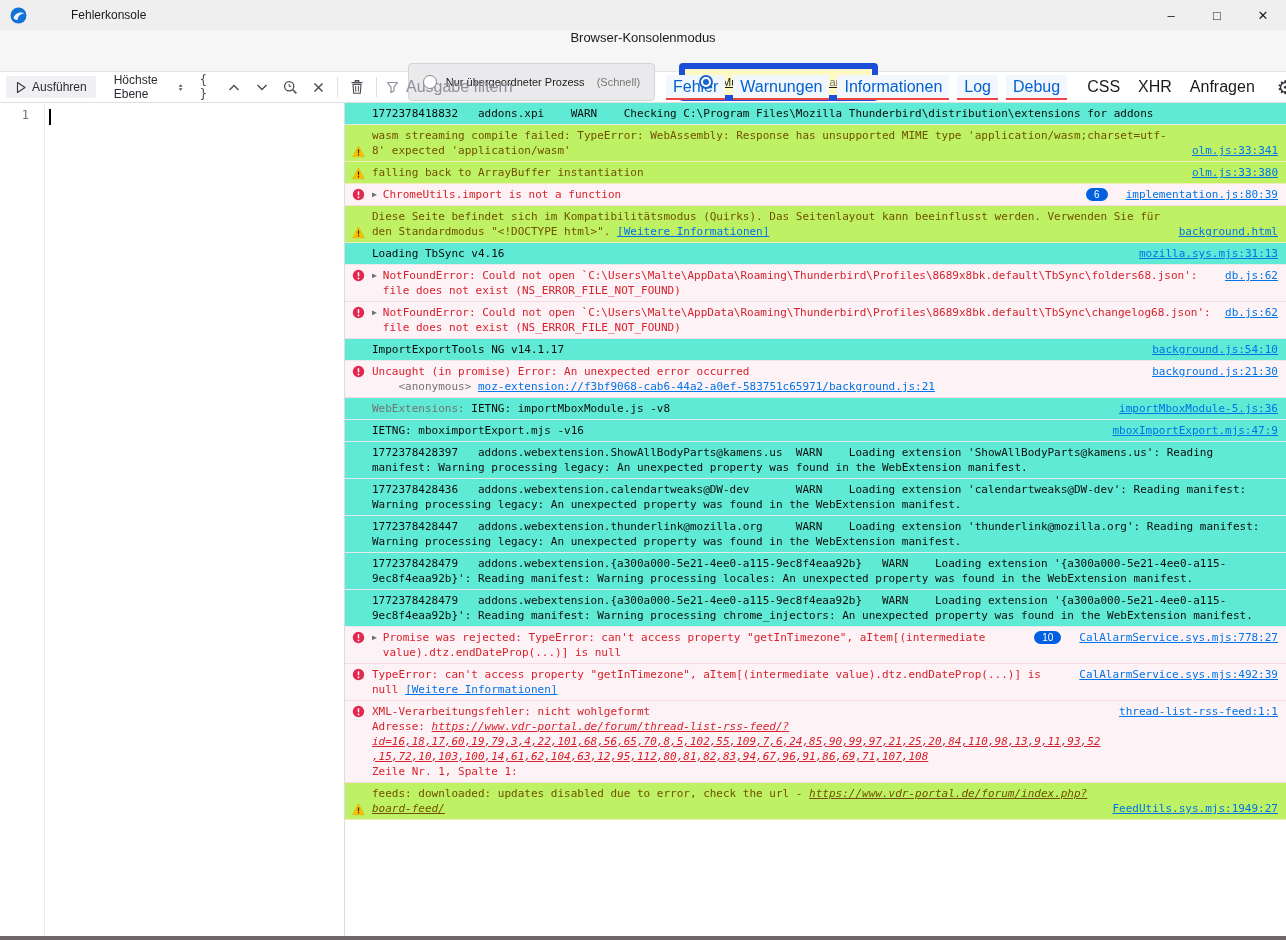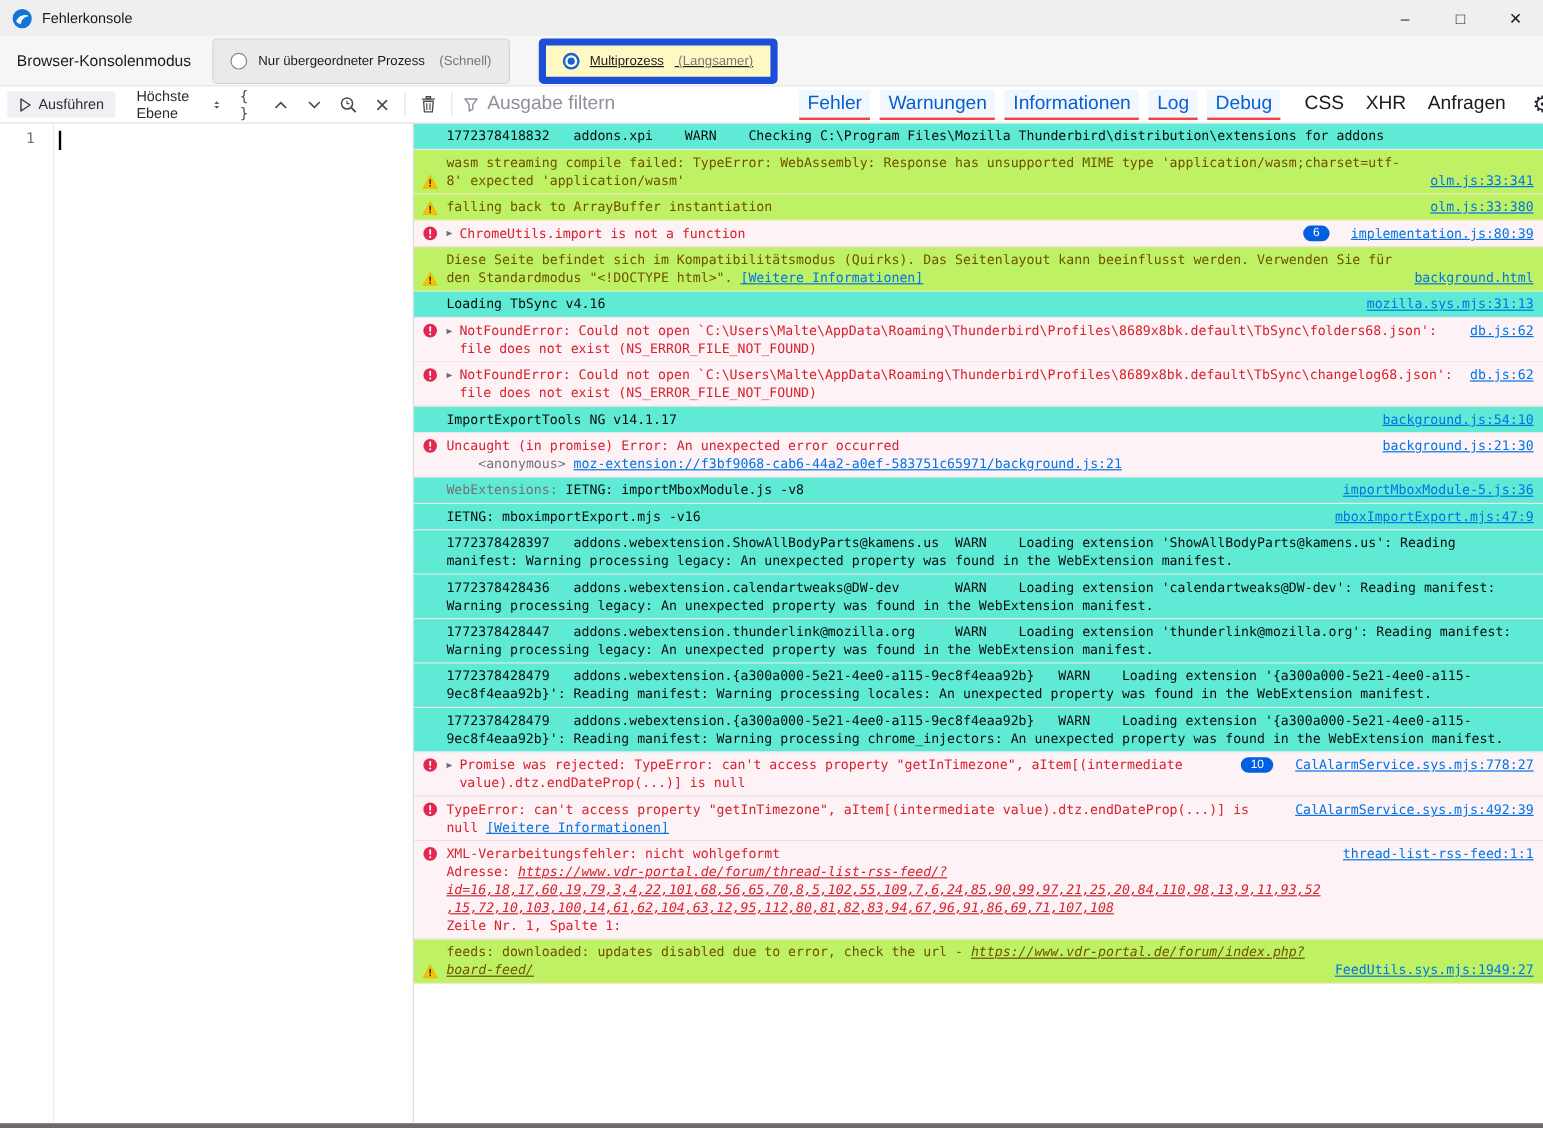--- a/index.html
+++ b/index.html
@@ -2,28 +2,28 @@
 <html><head>
 <meta charset="utf-8">
 <style>
   * { margin:0; padding:0; box-sizing:border-box; }
   html,body { width:1286px; height:940px; overflow:hidden; background:#fff;
     font-family:"Liberation Sans", sans-serif; }
 
   
   .titlebar { height:30px; background:#efefef; display:flex; align-items:center; padding-left:10px; }
   .tb-appicon { width:17px; height:17px; margin-right:8px; flex:none; }
-  .tb-title { font-size:12px; color:#1b1b1b; }
+  .tb-title { font-size:12px; color:#1b1b1b;margin-left:36px; }
   .win-controls { margin-left:auto; display:flex; height:30px; }
   .win-btn { width:46px; height:30px; display:flex; align-items:center; justify-content:center;
     font-size:13px; color:#1b1b1b; cursor:default; }
 
   
   .mode-bar { height:41px; background:#f6f6f7; display:flex; align-items:center;
-    padding:0 14px; gap:18px; }
+    padding:0 14px; gap:18px;flex-direction:column; }
   .mode-label { font-size:13px; color:#1b1b1b; }
   .mode-options { display:flex; gap:24px; }
   .mode-pill { display:flex; align-items:center; gap:9px; padding:6px 14px; border-radius:4px;
     font-size:11px; color:#1b1b1b; cursor:default; }
   .mode-pill.unsel { background:#eaeaec; border:1px solid #d4d4d8; }
   .mode-pill.sel { background:#fef9c3; border:6px solid #1d4ed8;text-decoration:underline; }
   .radio { width:14px; height:14px; border-radius:50%; background:#fff; flex:none;
     border:1px solid #8a8a8e; position:relative; }
   .mode-pill.sel .radio { border:2px solid #1a64cf; }
   .mode-pill.sel .radio::after { content:""; position:absolute; inset:2px; border-radius:50%;

